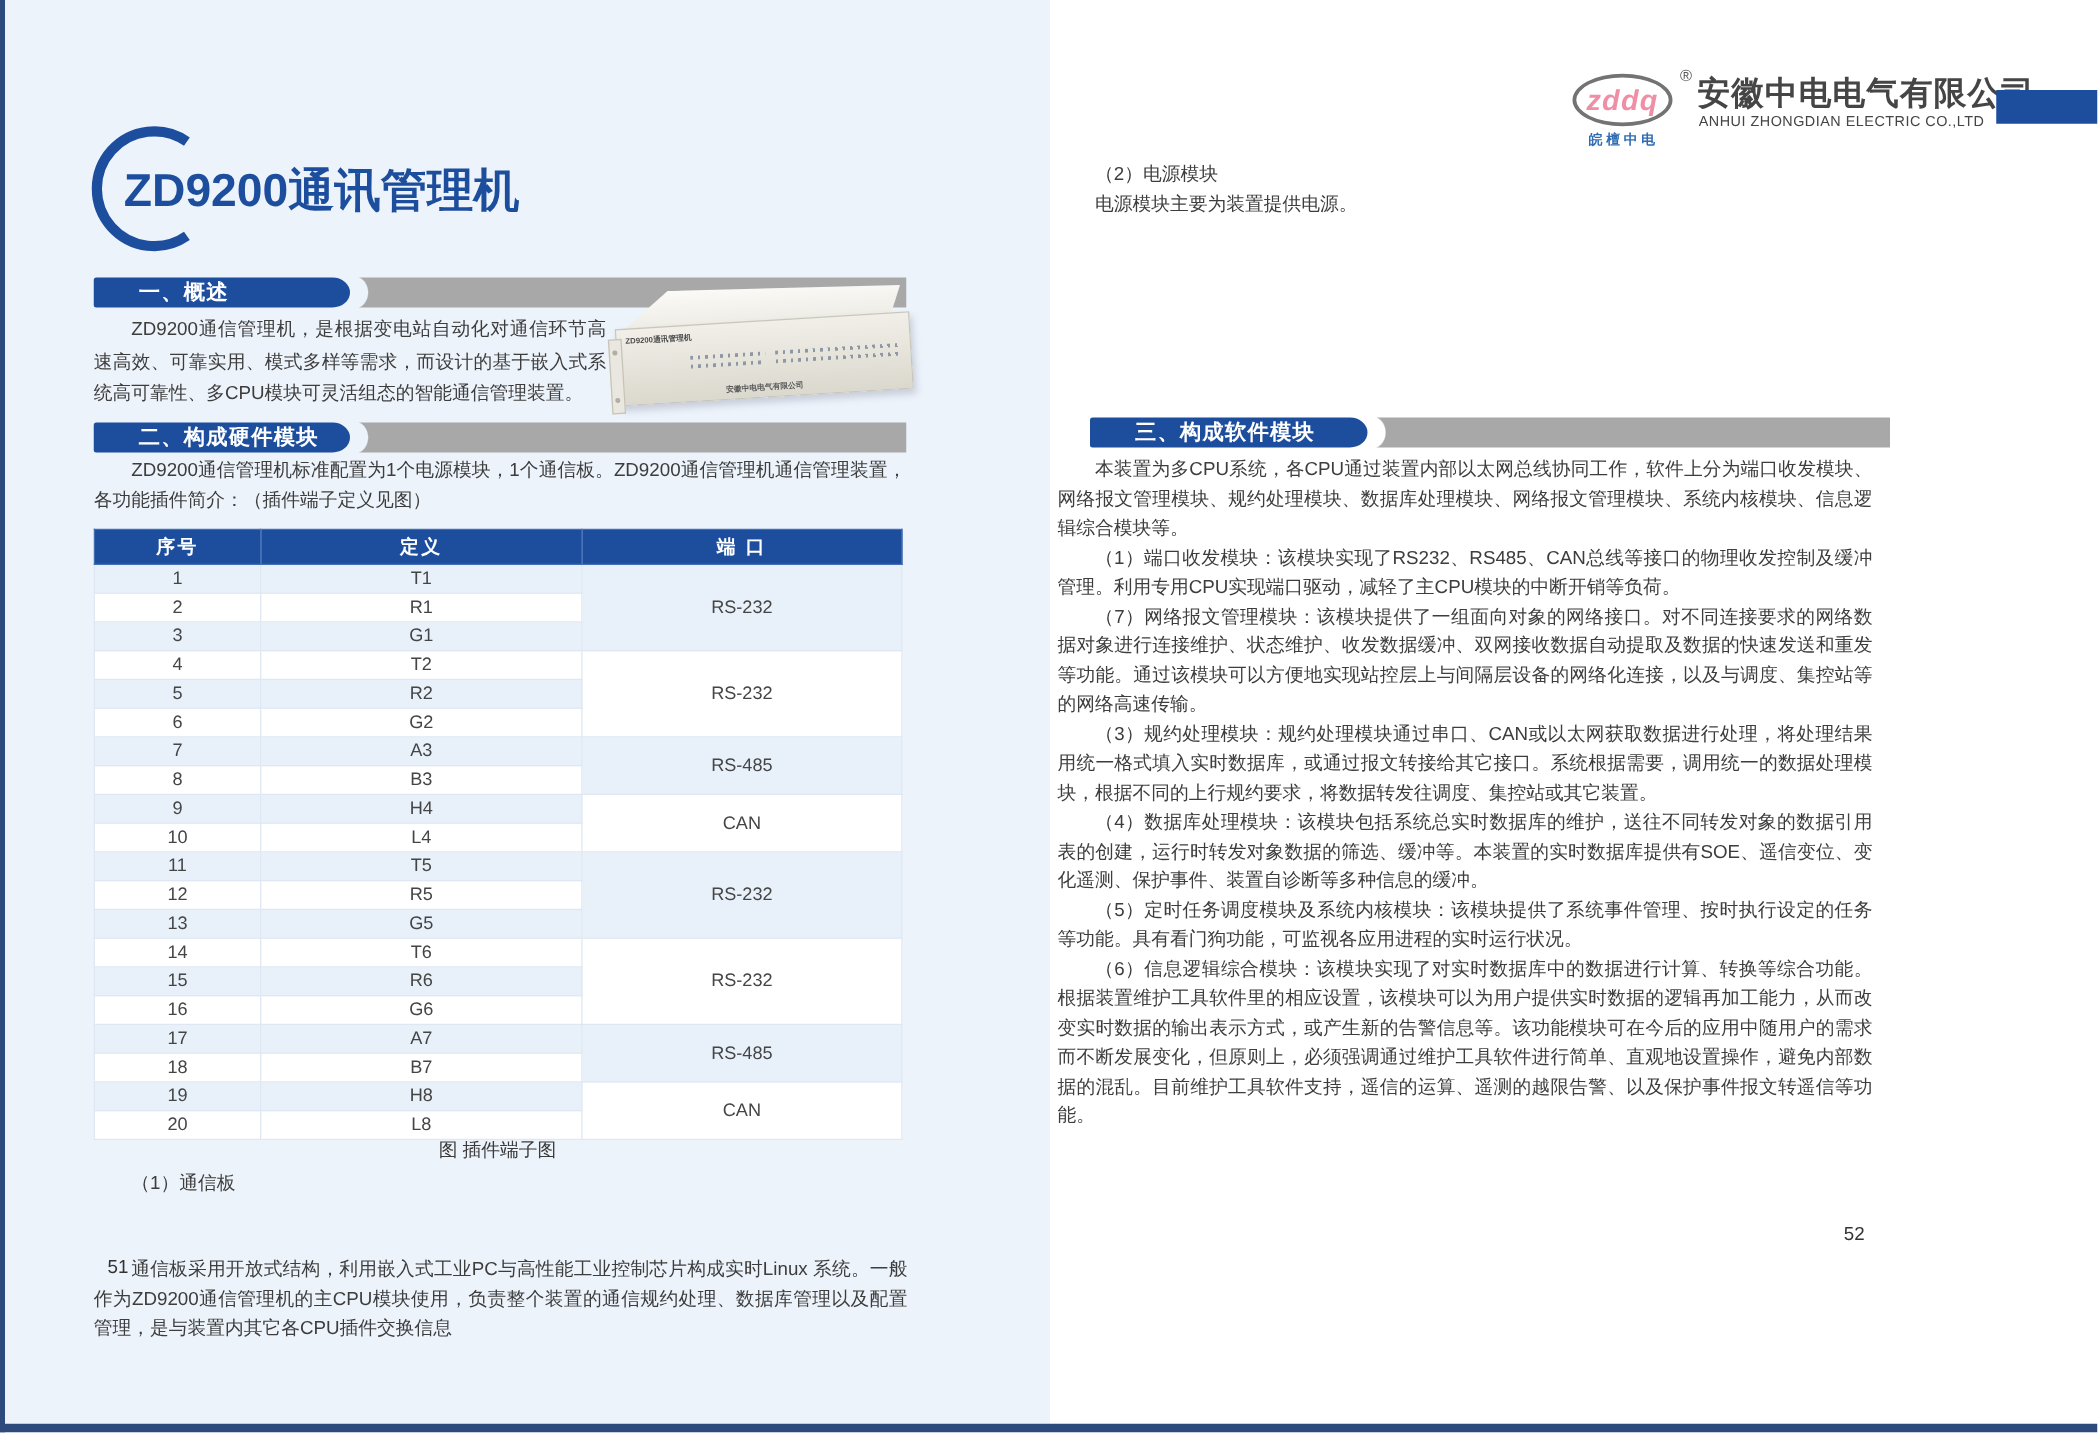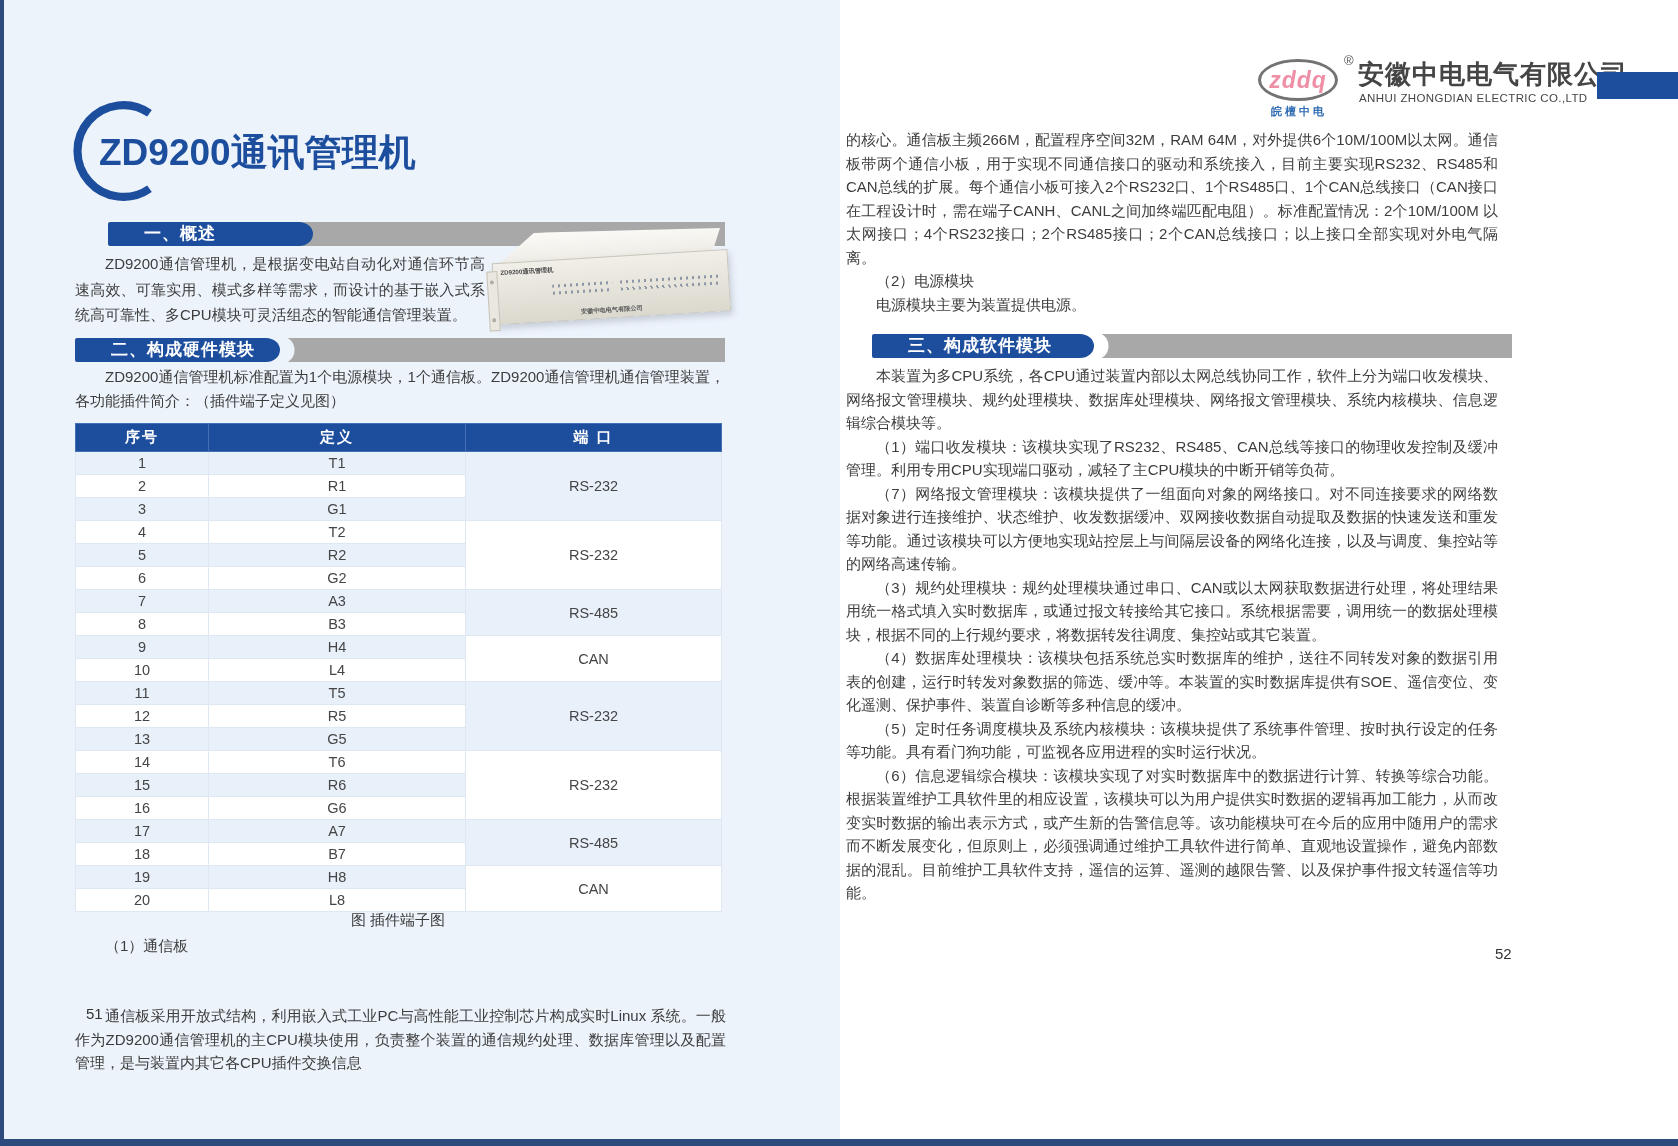--- a/index.html
+++ b/index.html
@@ -79,21 +79,21 @@
     position:absolute;left:75px;top:911px;width:646px;text-align:center;
     font-size:15px;color:#3a3a3a;
   }
   .sub1-title{position:absolute;left:75px;top:937px;width:650px;font-size:15px;text-indent:2em;color:var(--txt);}
   .sub1-body{
     position:absolute;left:75px;top:1004px;width:651px;
     font-size:15px;line-height:23.5px;text-align:justify;text-indent:2em;color:var(--txt);
   }
   .pageno{position:absolute;font-size:15px;color:#333;}
   .pageno-51{left:86px;top:1005px;}
-  .pageno-52{left:1475px;top:945px;margin-left:20px;}
+  .pageno-52{left:1475px;top:979px;}
 
   
   .device{position:absolute;left:487px;top:226px;width:252px;height:108px;transform:rotate(-3.5deg);}
   .dev-top{
     position:absolute;left:12px;top:2px;width:224px;height:30px;
     background:linear-gradient(180deg,#fbfaf7,#eeece5);
     clip-path:polygon(17% 0,100% 22%,96% 100%,0 100%);
   }
   .dev-front{
     position:absolute;left:6px;top:30px;width:234px;height:60px;
@@ -162,21 +162,21 @@
 <div class="left-strip"></div>
 <div class="bottom-strip"></div>
 
 <svg class="title-circle" viewBox="0 0 100 100">
   <path d="M 76 13 A 45 45 0 1 0 76 87" fill="none" stroke="#1d4e9e" stroke-width="8"></path>
 </svg>
 <div class="doc-title">ZD9200通讯管理机</div>
 
 <div class="sec" style="left:75px;top:222px;width:650px;--hole:#edf3fb;">
   <div class="gray" style="left:212px;width:438px;"></div>
-  <div class="blue" style="width:205px;margin-left:33px;">一、概述</div>
+  <div class="blue" style="width:205px;">一、概述</div>
 </div>
 
 <div class="overview-body">ZD9200通信管理机，是根据变电站自动化对通信环节高速高效、可靠实用、模式多样等需求，而设计的基于嵌入式系统高可靠性、多CPU模块可灵活组态的智能通信管理装置。</div>
 
 <div class="device">
   <div class="dev-top"></div>
   <div class="dev-front">
     <div class="dev-model">ZD9200通讯管理机</div>
     <div class="dev-led-row led1"></div>
     <div class="dev-led-row led2"></div>
@@ -307,21 +307,20 @@
 <div class="logo-oval">
   <span class="logo-letters">zddq</span>
 </div>
 <div class="logo-caption">皖檀中电</div>
 <div class="reg-mark">®</div>
 <div class="company-cn">安徽中电电气有限公司</div>
 <div class="company-en">ANHUI ZHONGDIAN ELECTRIC  CO.,LTD</div>
 <div class="blue-tab"></div>
 
 <div class="continuation" id="continuation">
-    <p>的核心。通信板主频266M，配置程序空间32M，RAM 64M，对外提供6个10M/100M以太网。通信板带两个通信小板，用于实现不同通信接口的驱动和系统接入，目前主要实现RS232、RS485和CAN总线的扩展。每个通信小板可接入2个RS232口、1个RS485口、1个CAN总线接口（CAN接口在工程设计时，需在端子CANH、CANL之间加终端匹配电阻）。标准配置情况：2个10M/100M 以太网接口；4个RS232接口；2个RS485接口；2个CAN总线接口；以上接口全部实现对外电气隔离。</p>
     <p class="indent">（2）电源模块</p>
     <p class="indent">电源模块主要为装置提供电源。</p>
   </div>
 
 <div class="sec" style="left:872px;top:334px;width:668px;--hole:#ffffff;">
   <div class="gray" style="left:229px;width:411px;"></div>
   <div class="blue" style="width:222px;">三、构成软件模块</div>
 </div>
 
 <div class="software-paras" id="software-paras">

